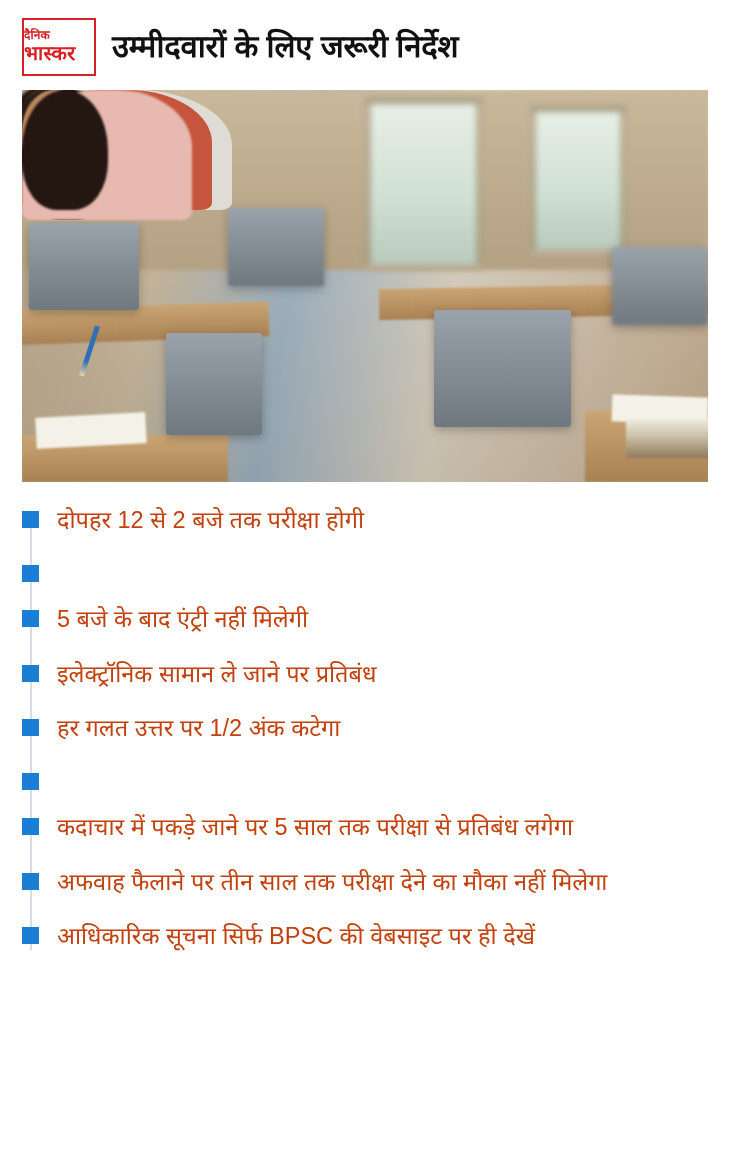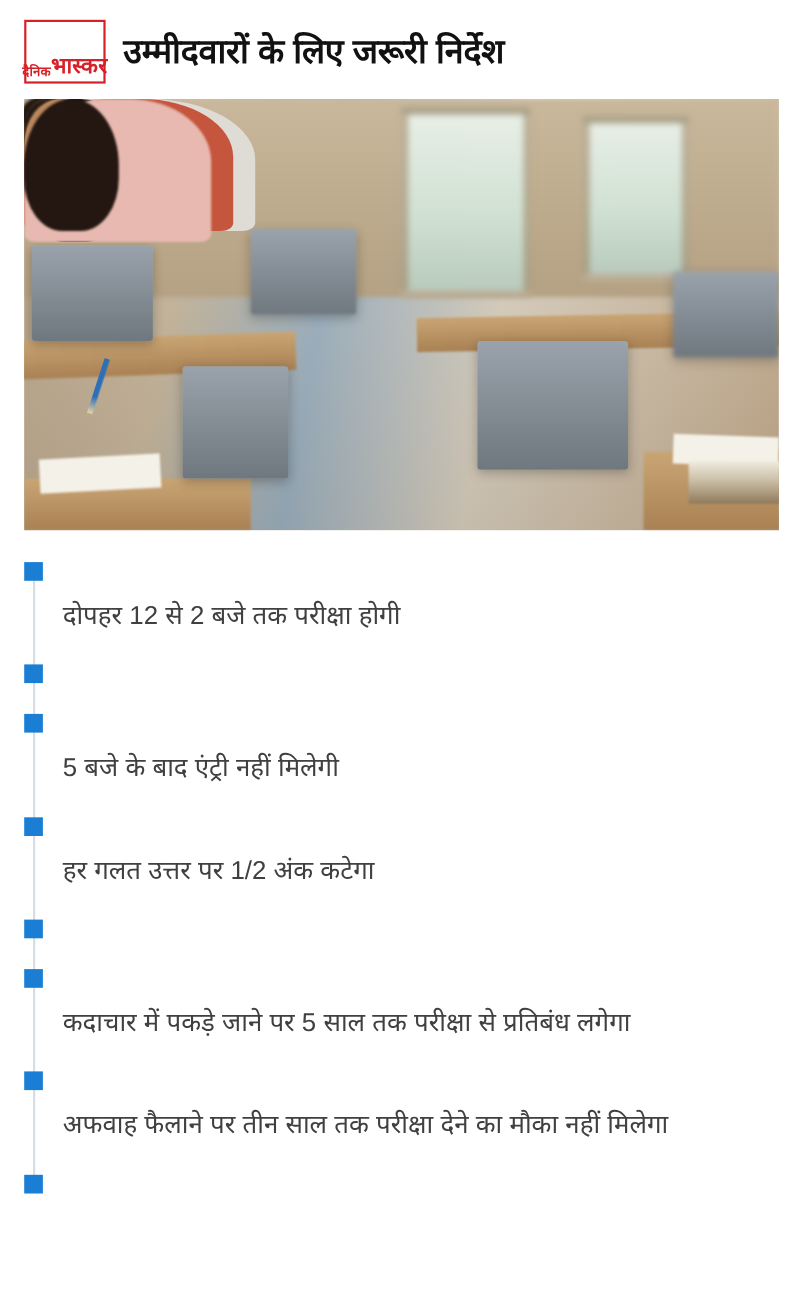--- a/index.html
+++ b/index.html
@@ -27,21 +27,22 @@
     align-items: center;
     padding: 18px 22px 8px 22px;
     gap: 16px;
   }
   .logo {
     width: 74px;
     height: 58px;
     border: 2px solid #d62128;
     box-sizing: border-box;
     display: flex;
-    align-items: flex-end;
+    flex-direction: column;
+    align-items: flex-start;
     justify-content: center;
     background: #ffffff;
     flex: 0 0 auto;
     padding: 2px 0;
   }
   .logo-line1 {
     font-size: 12px;
     font-weight: bold;
     color: #d62128;
     line-height: 1.1;
@@ -230,24 +231,23 @@
     height: 17px;
     background: #1a7fd4;
     flex: 0 0 auto;
     margin-top: 7px;
     position: relative;
     z-index: 2;
   }
   .bullet-text {
     font-size: 23.5px;
     line-height: 1.42;
-    color: #404040;
+    color: #c2410c;
     font-family: "Liberation Sans", sans-serif;
     max-width: 640px;
-    margin-top: 39px;
   }
 </style>
 </head>
 <body>
 
 <div class="page">
 
   <div class="header">
     <div class="logo">
       <div class="logo-line1">दैनिक</div>
@@ -354,31 +354,36 @@
     </div>
     <div class="bullet-item">
       <span class="bullet-mark"></span>
     </div>
     <div class="bullet-item">
       <span class="bullet-mark"></span>
       <span class="bullet-text">5 बजे के बाद एंट्री नहीं मिलेगी</span>
     </div>
     <div class="bullet-item">
       <span class="bullet-mark"></span>
+      <span class="bullet-text">इलेक्ट्रॉनिक सामान ले जाने पर प्रतिबंध</span>
+    </div>
+    <div class="bullet-item">
+      <span class="bullet-mark"></span>
       <span class="bullet-text">हर गलत उत्तर पर 1/2 अंक कटेगा</span>
     </div>
     <div class="bullet-item">
       <span class="bullet-mark"></span>
     </div>
     <div class="bullet-item">
       <span class="bullet-mark"></span>
       <span class="bullet-text">कदाचार में पकड़े जाने पर 5 साल तक परीक्षा से प्रतिबंध लगेगा</span>
     </div>
     <div class="bullet-item">
       <span class="bullet-mark"></span>
       <span class="bullet-text">अफवाह फैलाने पर तीन साल तक परीक्षा देने का मौका नहीं मिलेगा</span>
     </div>
     <div class="bullet-item">
       <span class="bullet-mark"></span>
+      <span class="bullet-text">आधिकारिक सूचना सिर्फ BPSC की वेबसाइट पर ही देखें</span>
     </div>
   </div>
 
 </div>
 
 </body></html>

